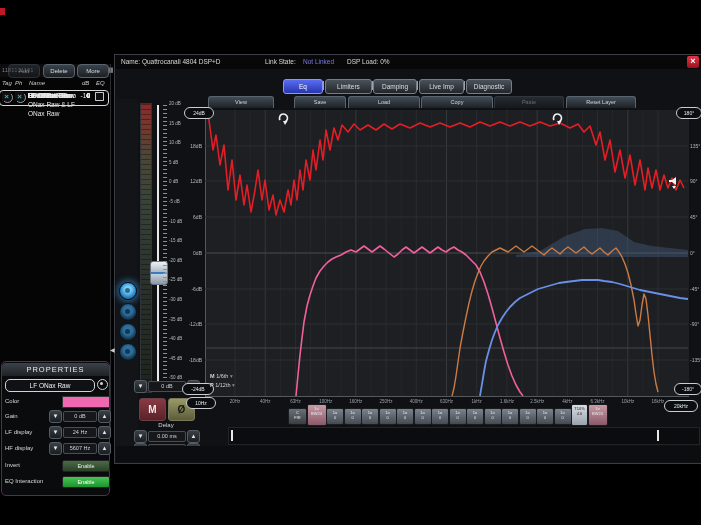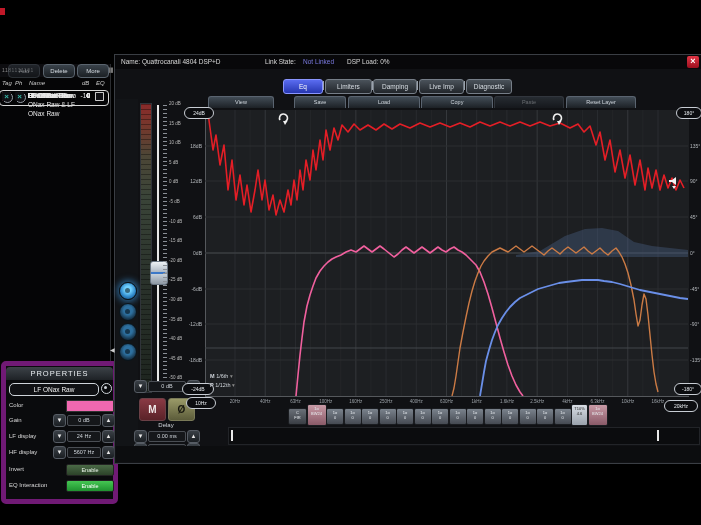--- a/index.html
+++ b/index.html
@@ -21,21 +21,21 @@
   .sb-ic{position:absolute;width:9px;height:9px;border-radius:2px;background:#101014;
          display:flex;align-items:center;justify-content:center;font-size:8px;font-weight:bold;line-height:1;}
   .sb-name{position:absolute;left:28px;top:1px;width:50px;line-height:1.35;}
   .sb-db{position:absolute;left:74px;top:1px;width:16px;text-align:right;}
   .sb-cb{position:absolute;left:95px;top:1px;width:7px;height:7px;border:1px solid #c8c8c8;border-radius:1px;
          background:#101014;font-size:6px;color:#7bc87b;line-height:7px;text-align:center;}
   .sb-sel{outline:1px solid #d8d8d8;border-radius:3px;}
   .sb-btn{position:absolute;top:0;height:12px;border-radius:4px;border:1px solid #5a646e;
           background:linear-gradient(#39424a,#1b2024);color:#d8dee4;font-size:6px;text-align:center;line-height:12px;}
   
-  #props{left:1px;top:297px;width:107px;height:133px;border:5px solid #701a75;border-radius:5px;background:#0a0b0d;}
+  #props{left:1px;top:297px;width:107px;height:133px;border:1px solid #701a75;border-radius:5px;background:#0a0b0d;}
   #props-title{left:0;top:1px;width:107px;height:13px;background:linear-gradient(#3c4248,#1e2226);
                border-radius:4px 4px 0 0;text-align:center;font-size:7.5px;letter-spacing:1px;color:#e8ecf0;line-height:13px;}
   #props-name{left:3px;top:17px;width:88px;height:11px;border:1px solid #cfd4da;border-radius:5px;
               text-align:center;font-size:6.5px;line-height:11px;color:#f0f0f0;background:#101114;}
   .target{left:95px;top:17px;width:9px;height:9px;border:1.5px solid #cfd4da;border-radius:50%;}
   .target:after{content:"";position:absolute;left:2px;top:2px;width:3px;height:3px;border-radius:50%;background:#cfd4da;}
   .prop-row{position:absolute;left:3px;width:102px;height:13px;font-size:6px;color:#d8d8d8;}
   .prop-label{position:absolute;left:0;top:3px;}
   .prop-swatch{position:absolute;left:57px;top:1px;width:46px;height:10px;border:1px solid #333;}
   .spin{position:absolute;display:flex;align-items:center;}

